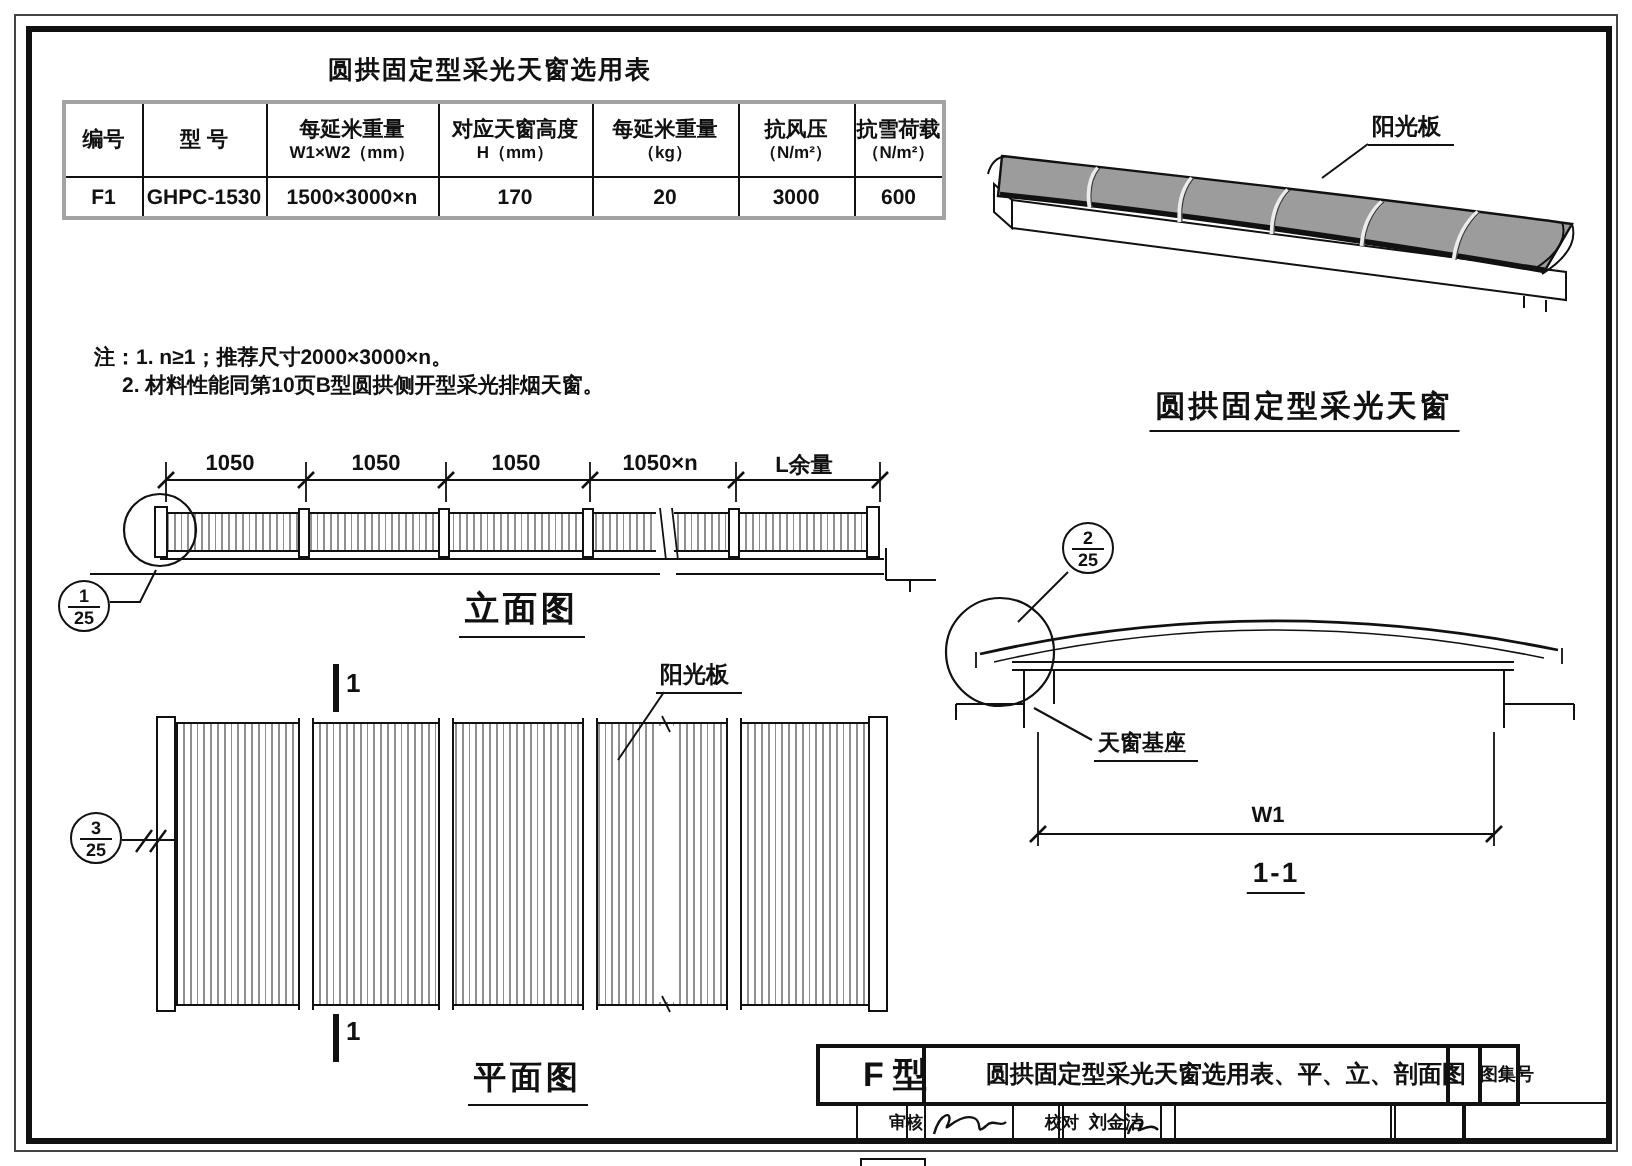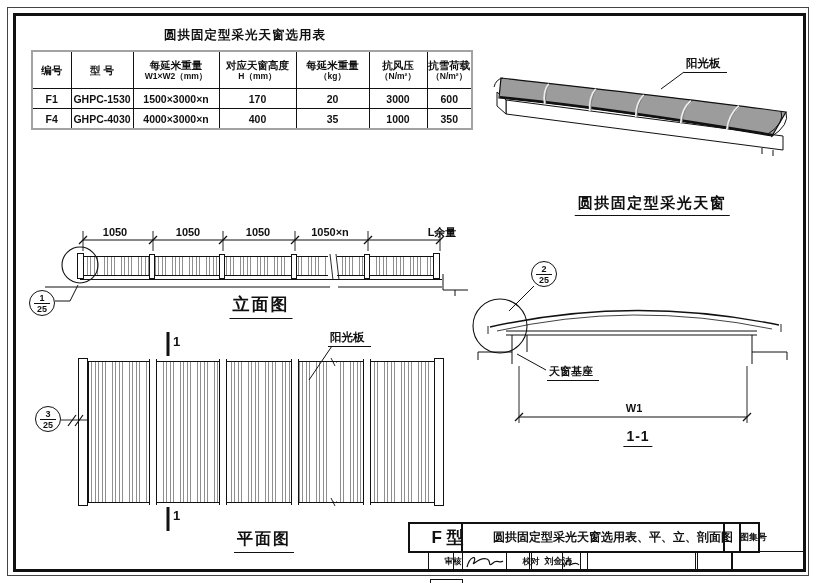--- a/index.html
+++ b/index.html
@@ -164,41 +164,34 @@
       </tr>
       <tr>
         <td>F1</td>
             <td>GHPC-1530</td>
             <td>1500×3000×n</td>
             <td>170</td>
             <td>20</td>
             <td>3000</td>
             <td>600</td>
       </tr>
-      <tr>
-        <td>F4</td>
-            <td>GHPC-4030</td>
-            <td>4000×3000×n</td>
-            <td>400</td>
-            <td>35</td>
-            <td>1000</td>
-            <td>350</td>
-      </tr>
     </tbody>
       </table>
 
+    <div class="abs note" style="left:47px;top:172px;">注：1. n≥1；推荐尺寸2000×3000×n。</div>
+    <div class="abs note" style="left:61px;top:186px;">2. 材料性能同第10页B型圆拱侧开型采光排烟天窗。</div>
 
     <div class="abs leaderlabel" style="left:684px;top:56px;">阳光板</div>
     <div class="abs cap" style="left:652px;top:194px;font-size:15px;letter-spacing:1.5px;">圆拱固定型采光天窗</div>
 
     <div class="abs dimlabel" style="left:115px;top:226px;">1050</div>
     <div class="abs dimlabel" style="left:188px;top:226px;">1050</div>
     <div class="abs dimlabel" style="left:258px;top:226px;">1050</div>
     <div class="abs dimlabel" style="left:330px;top:226px;">1050×n</div>
-    <div class="abs dimlabel" style="left:402px;top:225px;margin-left:40px;">L余量</div>
+    <div class="abs dimlabel" style="left:402px;top:225px;">L余量</div>
     <div class="abs callout" style="left:29px;top:290px;">
       <span>1</span>
       <span class="den">25</span>
     </div>
     <div class="abs cap" style="left:261px;top:293px;font-size:17px;">立面图</div>
 
     <div class="abs callout" style="left:531px;top:261px;">
       <span>2</span>
       <span class="den">25</span>
     </div>

